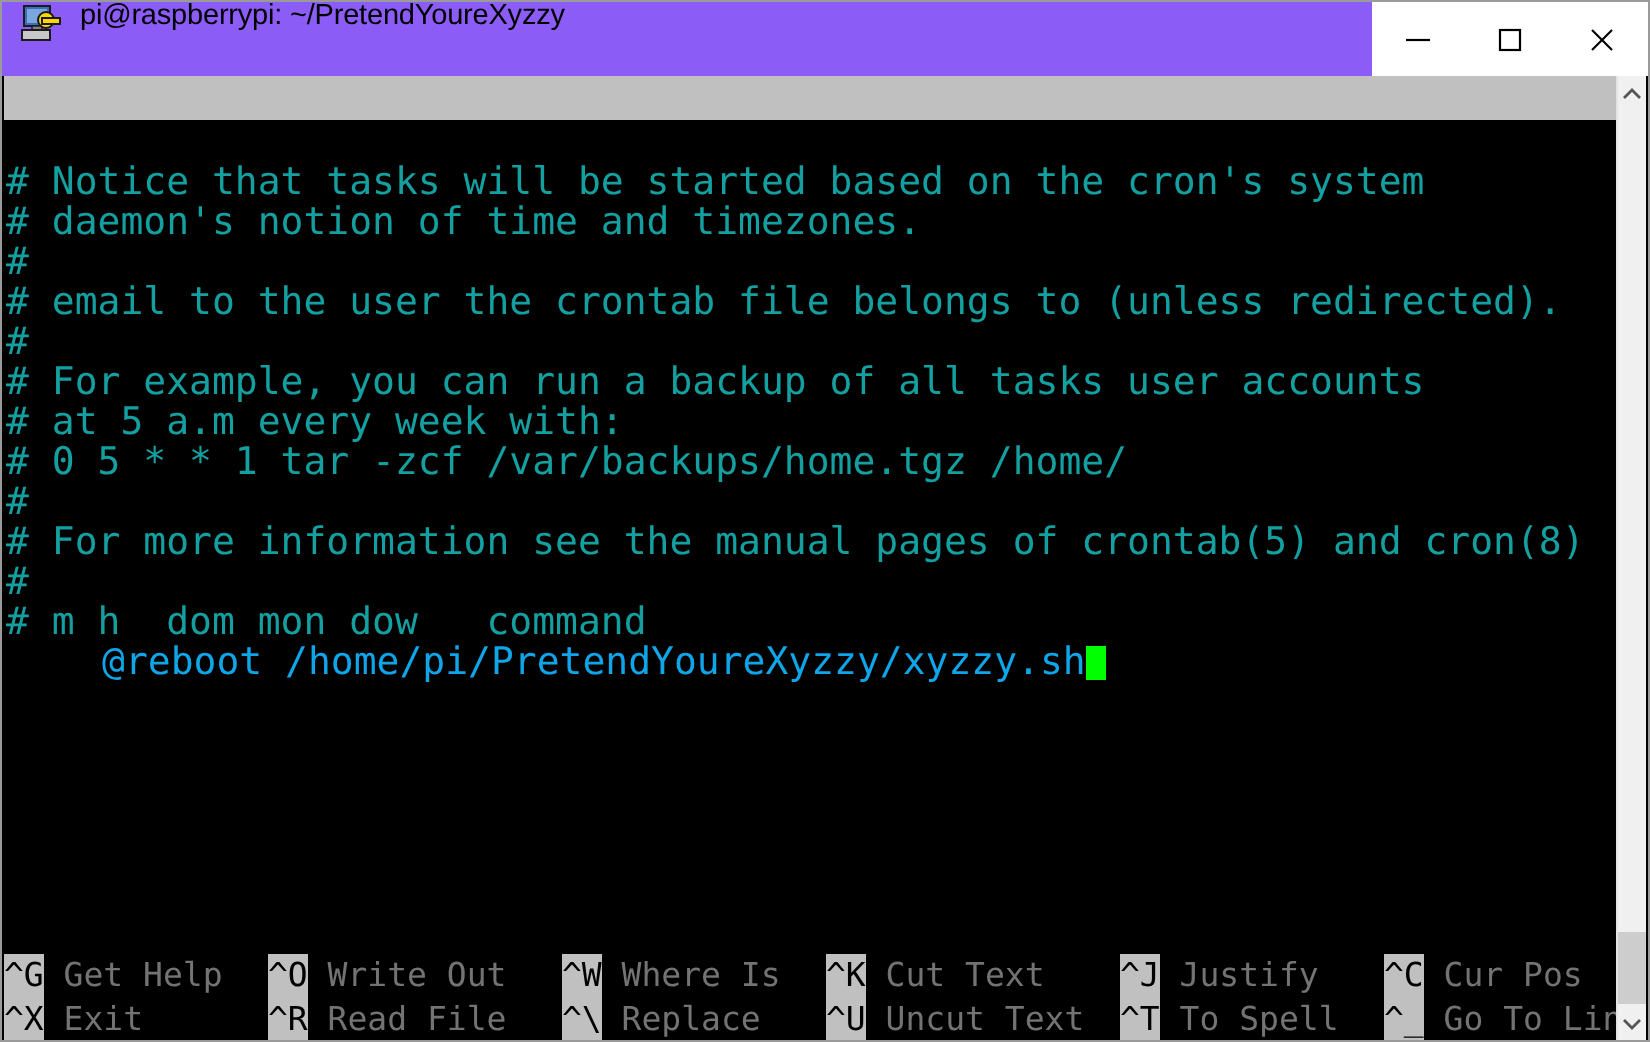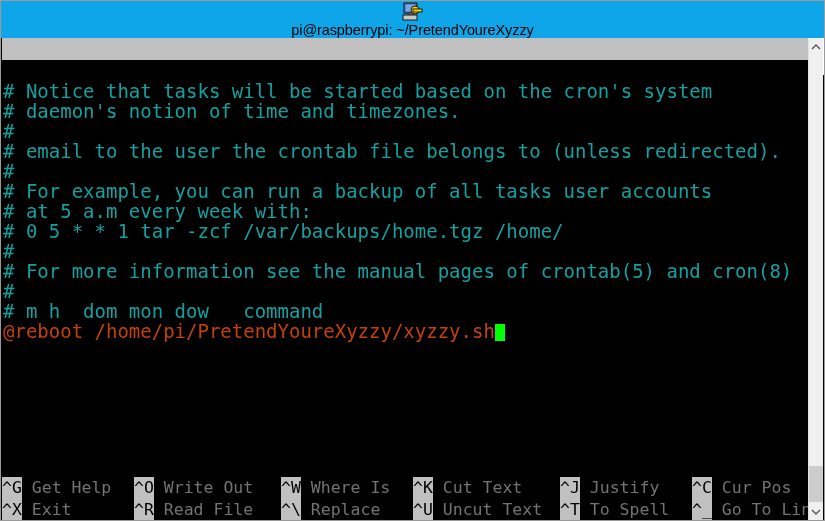--- a/index.html
+++ b/index.html
@@ -23,25 +23,23 @@
     border: 1px solid #9a9a9a;
     overflow: hidden;
   }
 
   
   .titlebar {
     position: absolute;
     left: 0; top: 0;
     width: 823px;
     height: 37px;
-    background: #0ea5e9;
-    display: flex;
-    align-items: center;
-    box-sizing: border-box;
-    flex-direction: column;
+    background: #8b5cf6;
+    display: flex;
+    box-sizing: border-box;
   }
   .title-icon {
     width: 22px;
     height: 22px;
     margin-left: 9px;
     margin-right: 8px;
     position: relative;
     flex: 0 0 auto;
   }
   .title-text {
@@ -108,21 +106,21 @@
   }
   .line {
     height: 20px;
     line-height: 20px;
     white-space: pre;
     font-family: "DejaVu Sans Mono", "Liberation Mono", monospace;
     font-size: 19px;
     letter-spacing: 0px;
   }
   .line.comment { color: #14a0a0; }
-  .line.cmd     { color: #c2410c; }
+  .line.cmd     { color: #0ea5e9; margin-left: 48px; }
 
   .cursor {
     display: inline-block;
     width: 10px;
     height: 17px;
     background: #00ff00;
     vertical-align: -3px;
   }
 
   

